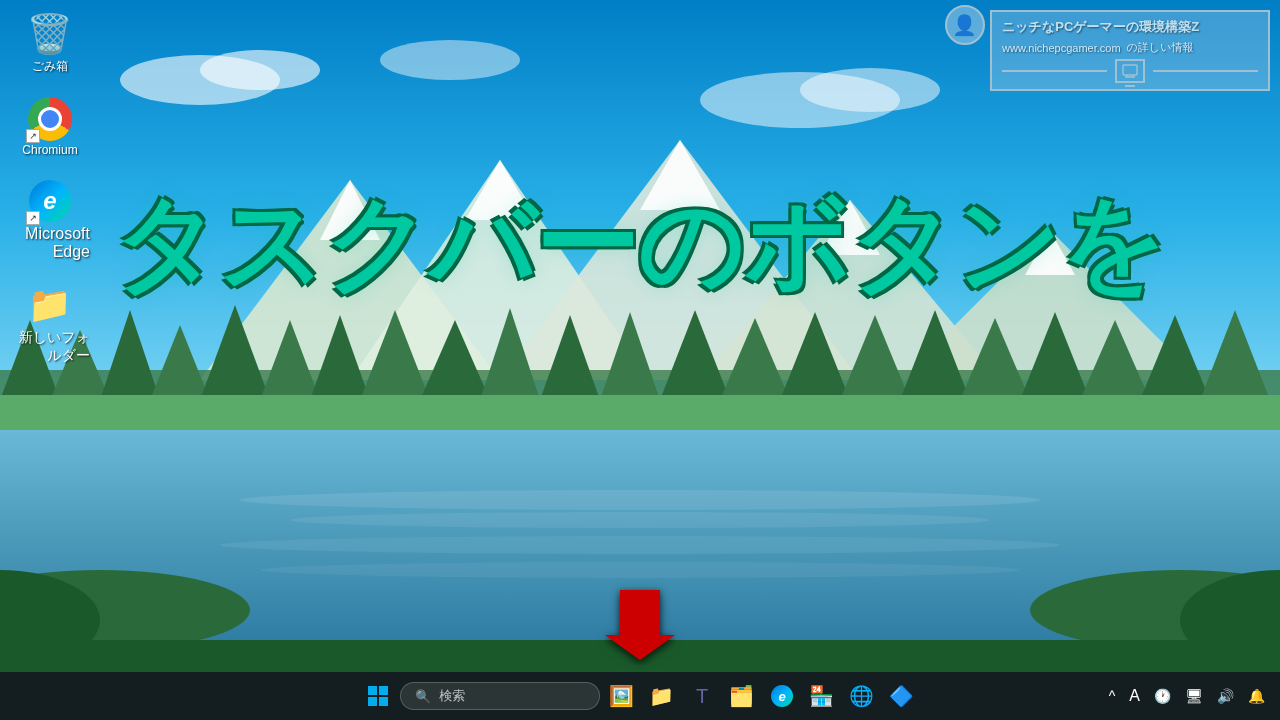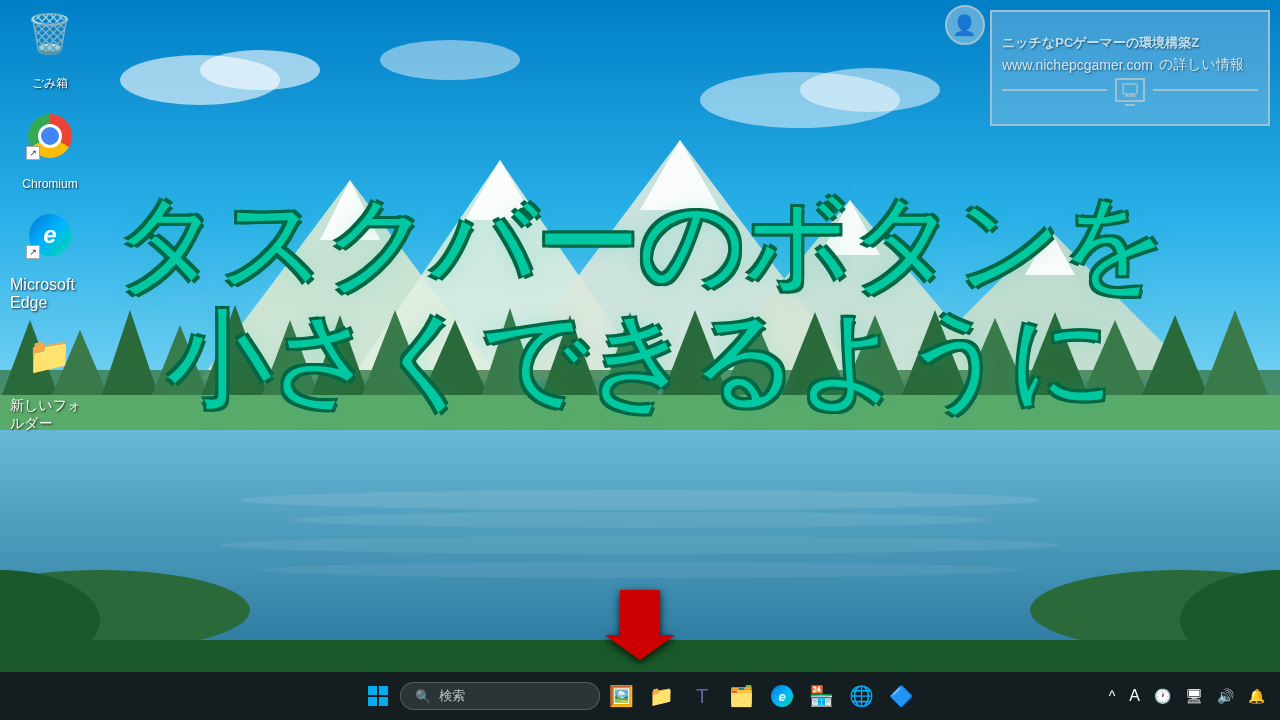--- a/index.html
+++ b/index.html
@@ -64,23 +64,23 @@
       height: 48px;
       display: flex;
       align-items: center;
       justify-content: center;
       position: relative;
     }
 
     .desktop-icon .icon-label {
       color: white;
       font-size: 12px;
-      text-align: left;
+      text-align: right;
       text-shadow: 1px 1px 2px rgba(0,0,0,0.8);
-      margin-top: 17px;
+      margin-top: 0;
     }
 
     
     .chromium-icon {
       width: 44px;
       height: 44px;
       border-radius: 50%;
       background: conic-gradient(
         #ea4335 0deg 120deg,
         #fbbc04 120deg 240deg,
@@ -137,37 +137,37 @@
       font-size: 36px;
     }
 
     
     .watermark-box {
       position: absolute;
       top: 10px;
       right: 10px;
       border: 2px solid #a0c0d0;
       background: rgba(200, 220, 240, 0.3);
-      padding: 22px 10px;
+      padding: 6px 10px;
       display: flex;
       flex-direction: column;
       gap: 4px;
       min-width: 280px;
     }
 
     .watermark-title {
       color: #c0e0f0;
       font-size: 13px;
       font-weight: bold;
       text-shadow: 1px 1px 2px rgba(0,0,0,0.5);
     }
 
     .watermark-url {
       color: #d0e8f8;
-      font-size: 14px;
+      font-size: 11px;
       text-shadow: 1px 1px 2px rgba(0,0,0,0.5);
     }
 
     .watermark-bottom {
       display: flex;
       align-items: center;
       gap: 8px;
     }
 
     .watermark-line {
@@ -217,21 +217,21 @@
       position: absolute;
       top: 185px;
       left: 0;
       right: 0;
       text-align: center;
       padding: 0 20px;
     }
 
     .overlay-text h1 {
       font-size: 105px;
-      font-weight: 400;
+      font-weight: 700;
       color: #00c8a0;
       text-shadow:
         -3px -3px 0 #006644,
         3px -3px 0 #006644,
         -3px 3px 0 #006644,
         3px 3px 0 #006644,
         0 0 20px rgba(0,200,160,0.3);
       line-height: 1.1;
       letter-spacing: -2px;
     }
@@ -483,21 +483,20 @@
           <line x1="3" y1="13" x2="13" y2="13" stroke="#a0c0d0" stroke-width="1.5"></line>
         </svg>
       </div>
       <div class="watermark-line"></div>
     </div>
   </div>
 
   <div class="overlay-text">
     <h1>
       <span>タスクバーのボタンを</span><br>
-      <span>小さくできるように</span>
     </h1>
   </div>
 
   <div class="down-arrow">
     <svg width="70" height="80" viewBox="0 0 70 80">
       <defs>
         <filter id="shadow">
           <feDropShadow dx="0" dy="3" stdDeviation="3" flood-opacity="0.4"></feDropShadow>
         </filter>
       </defs>

